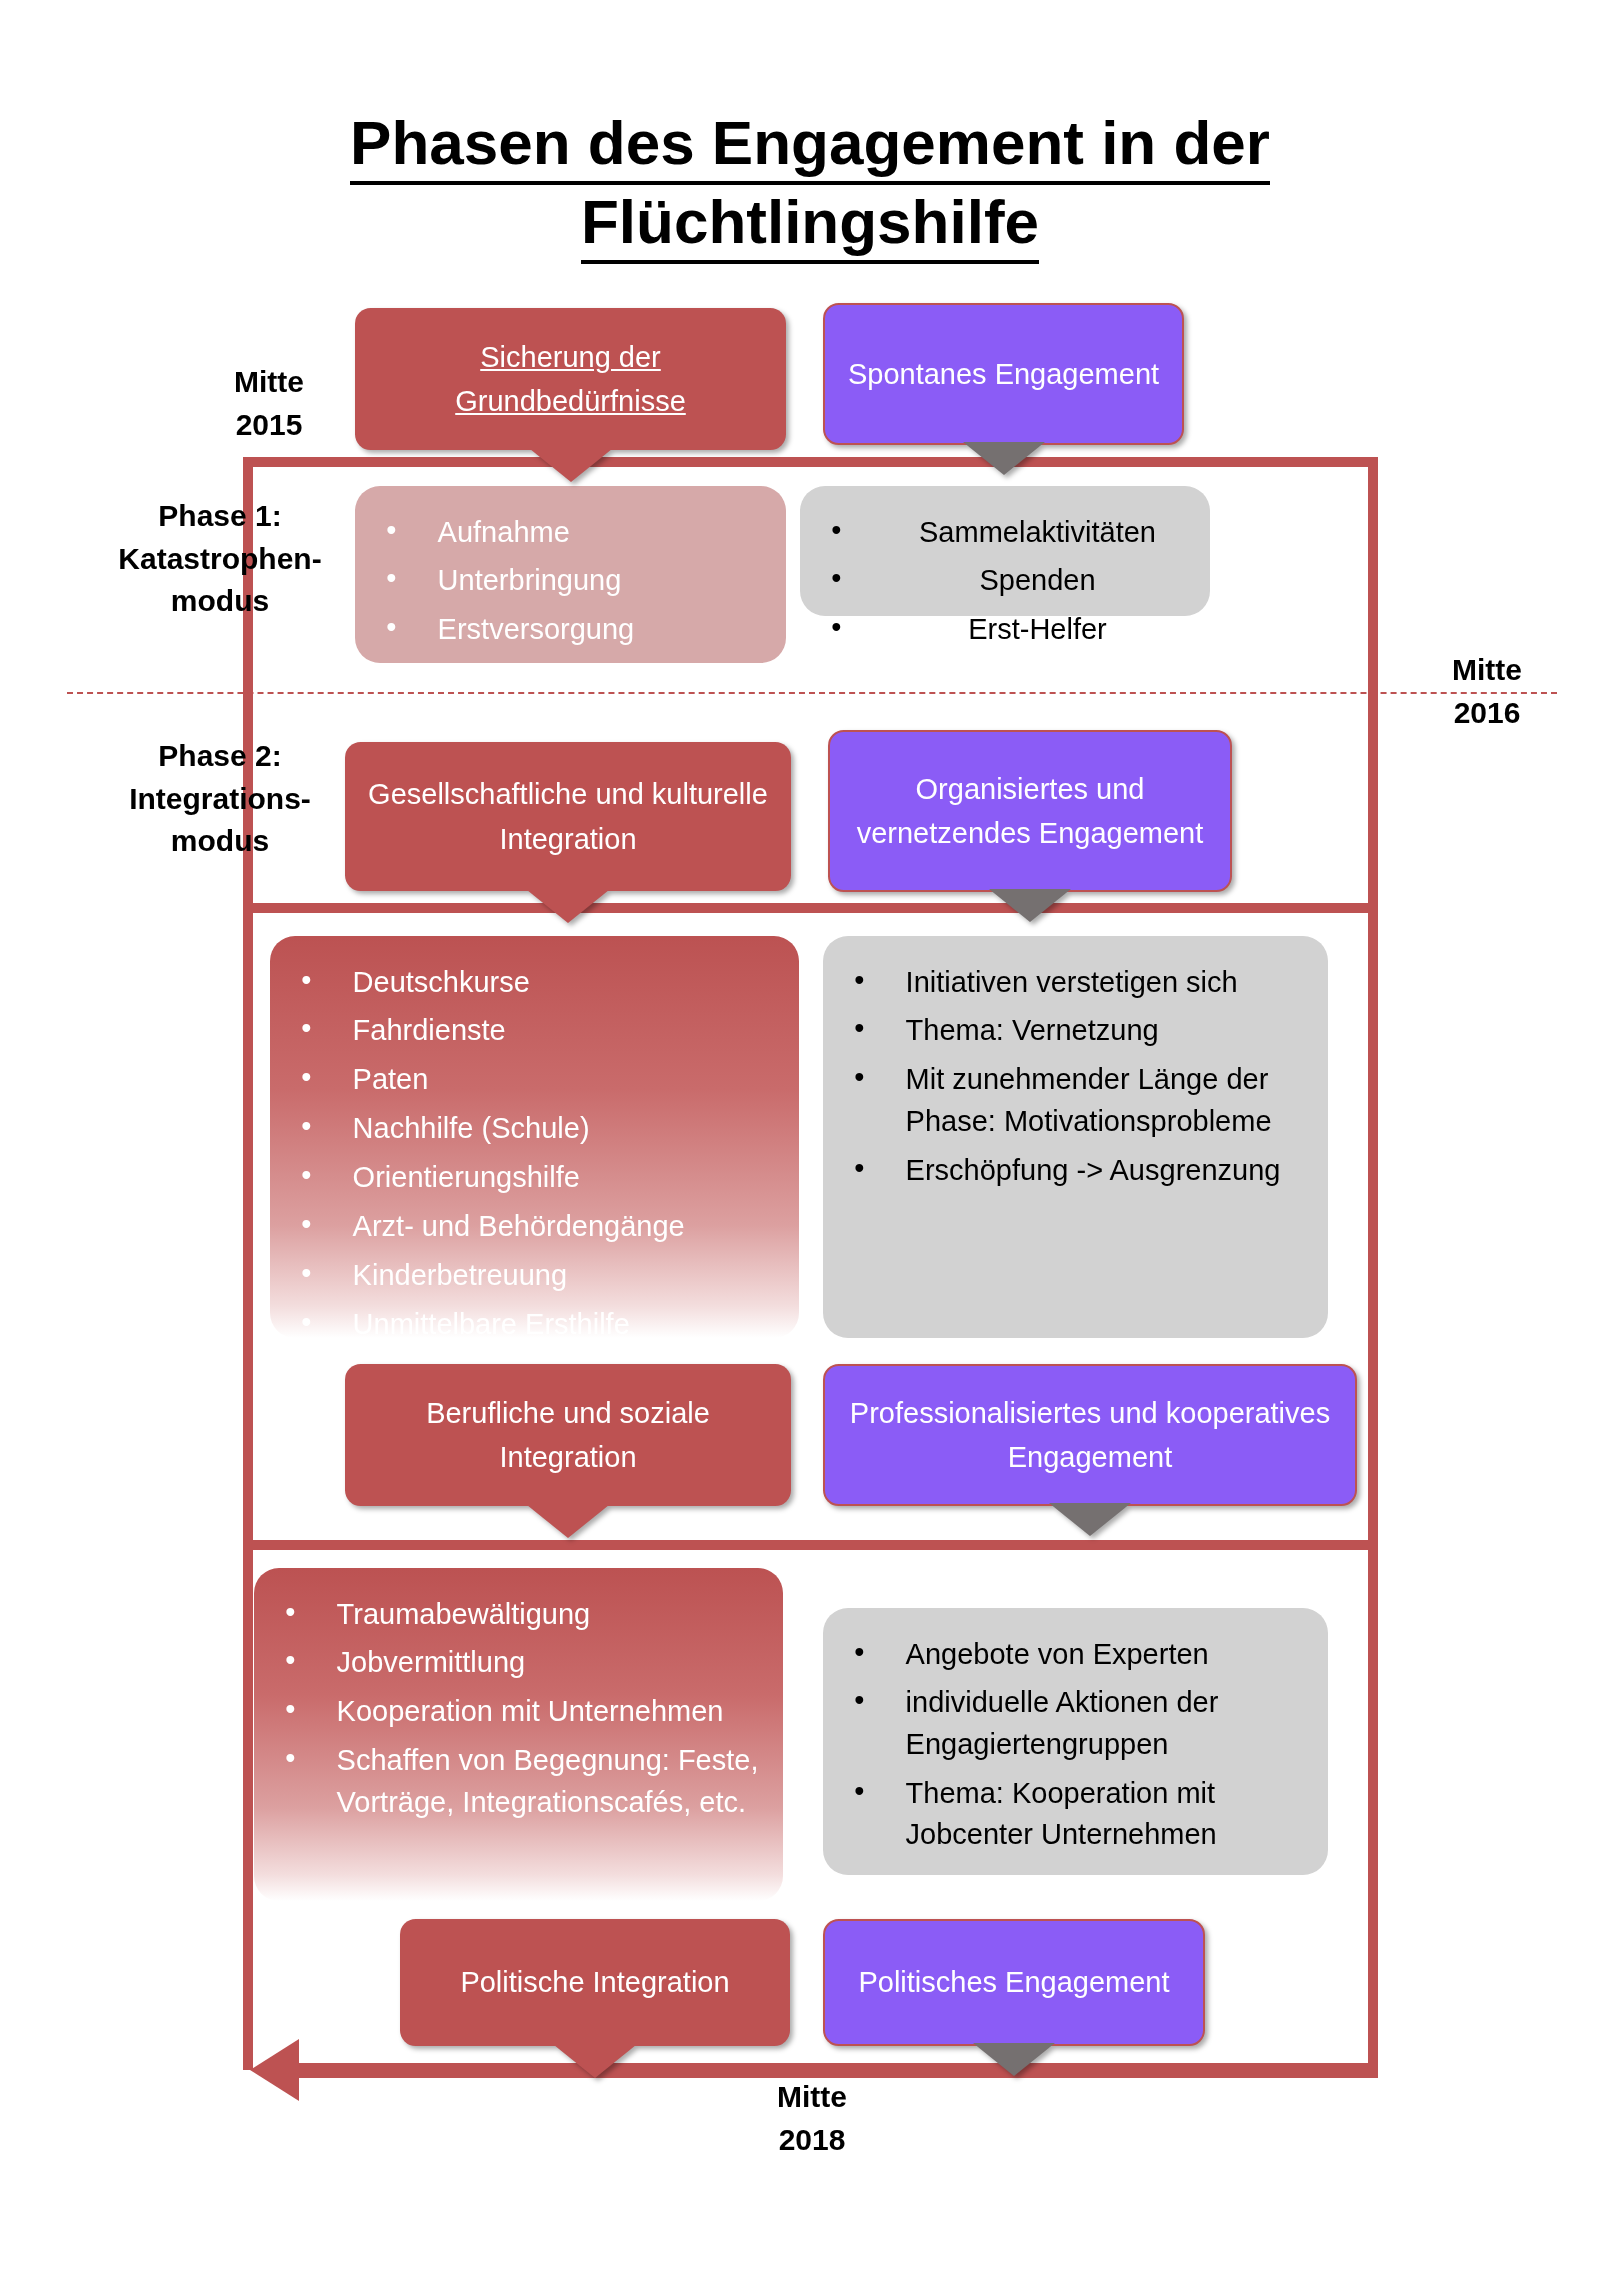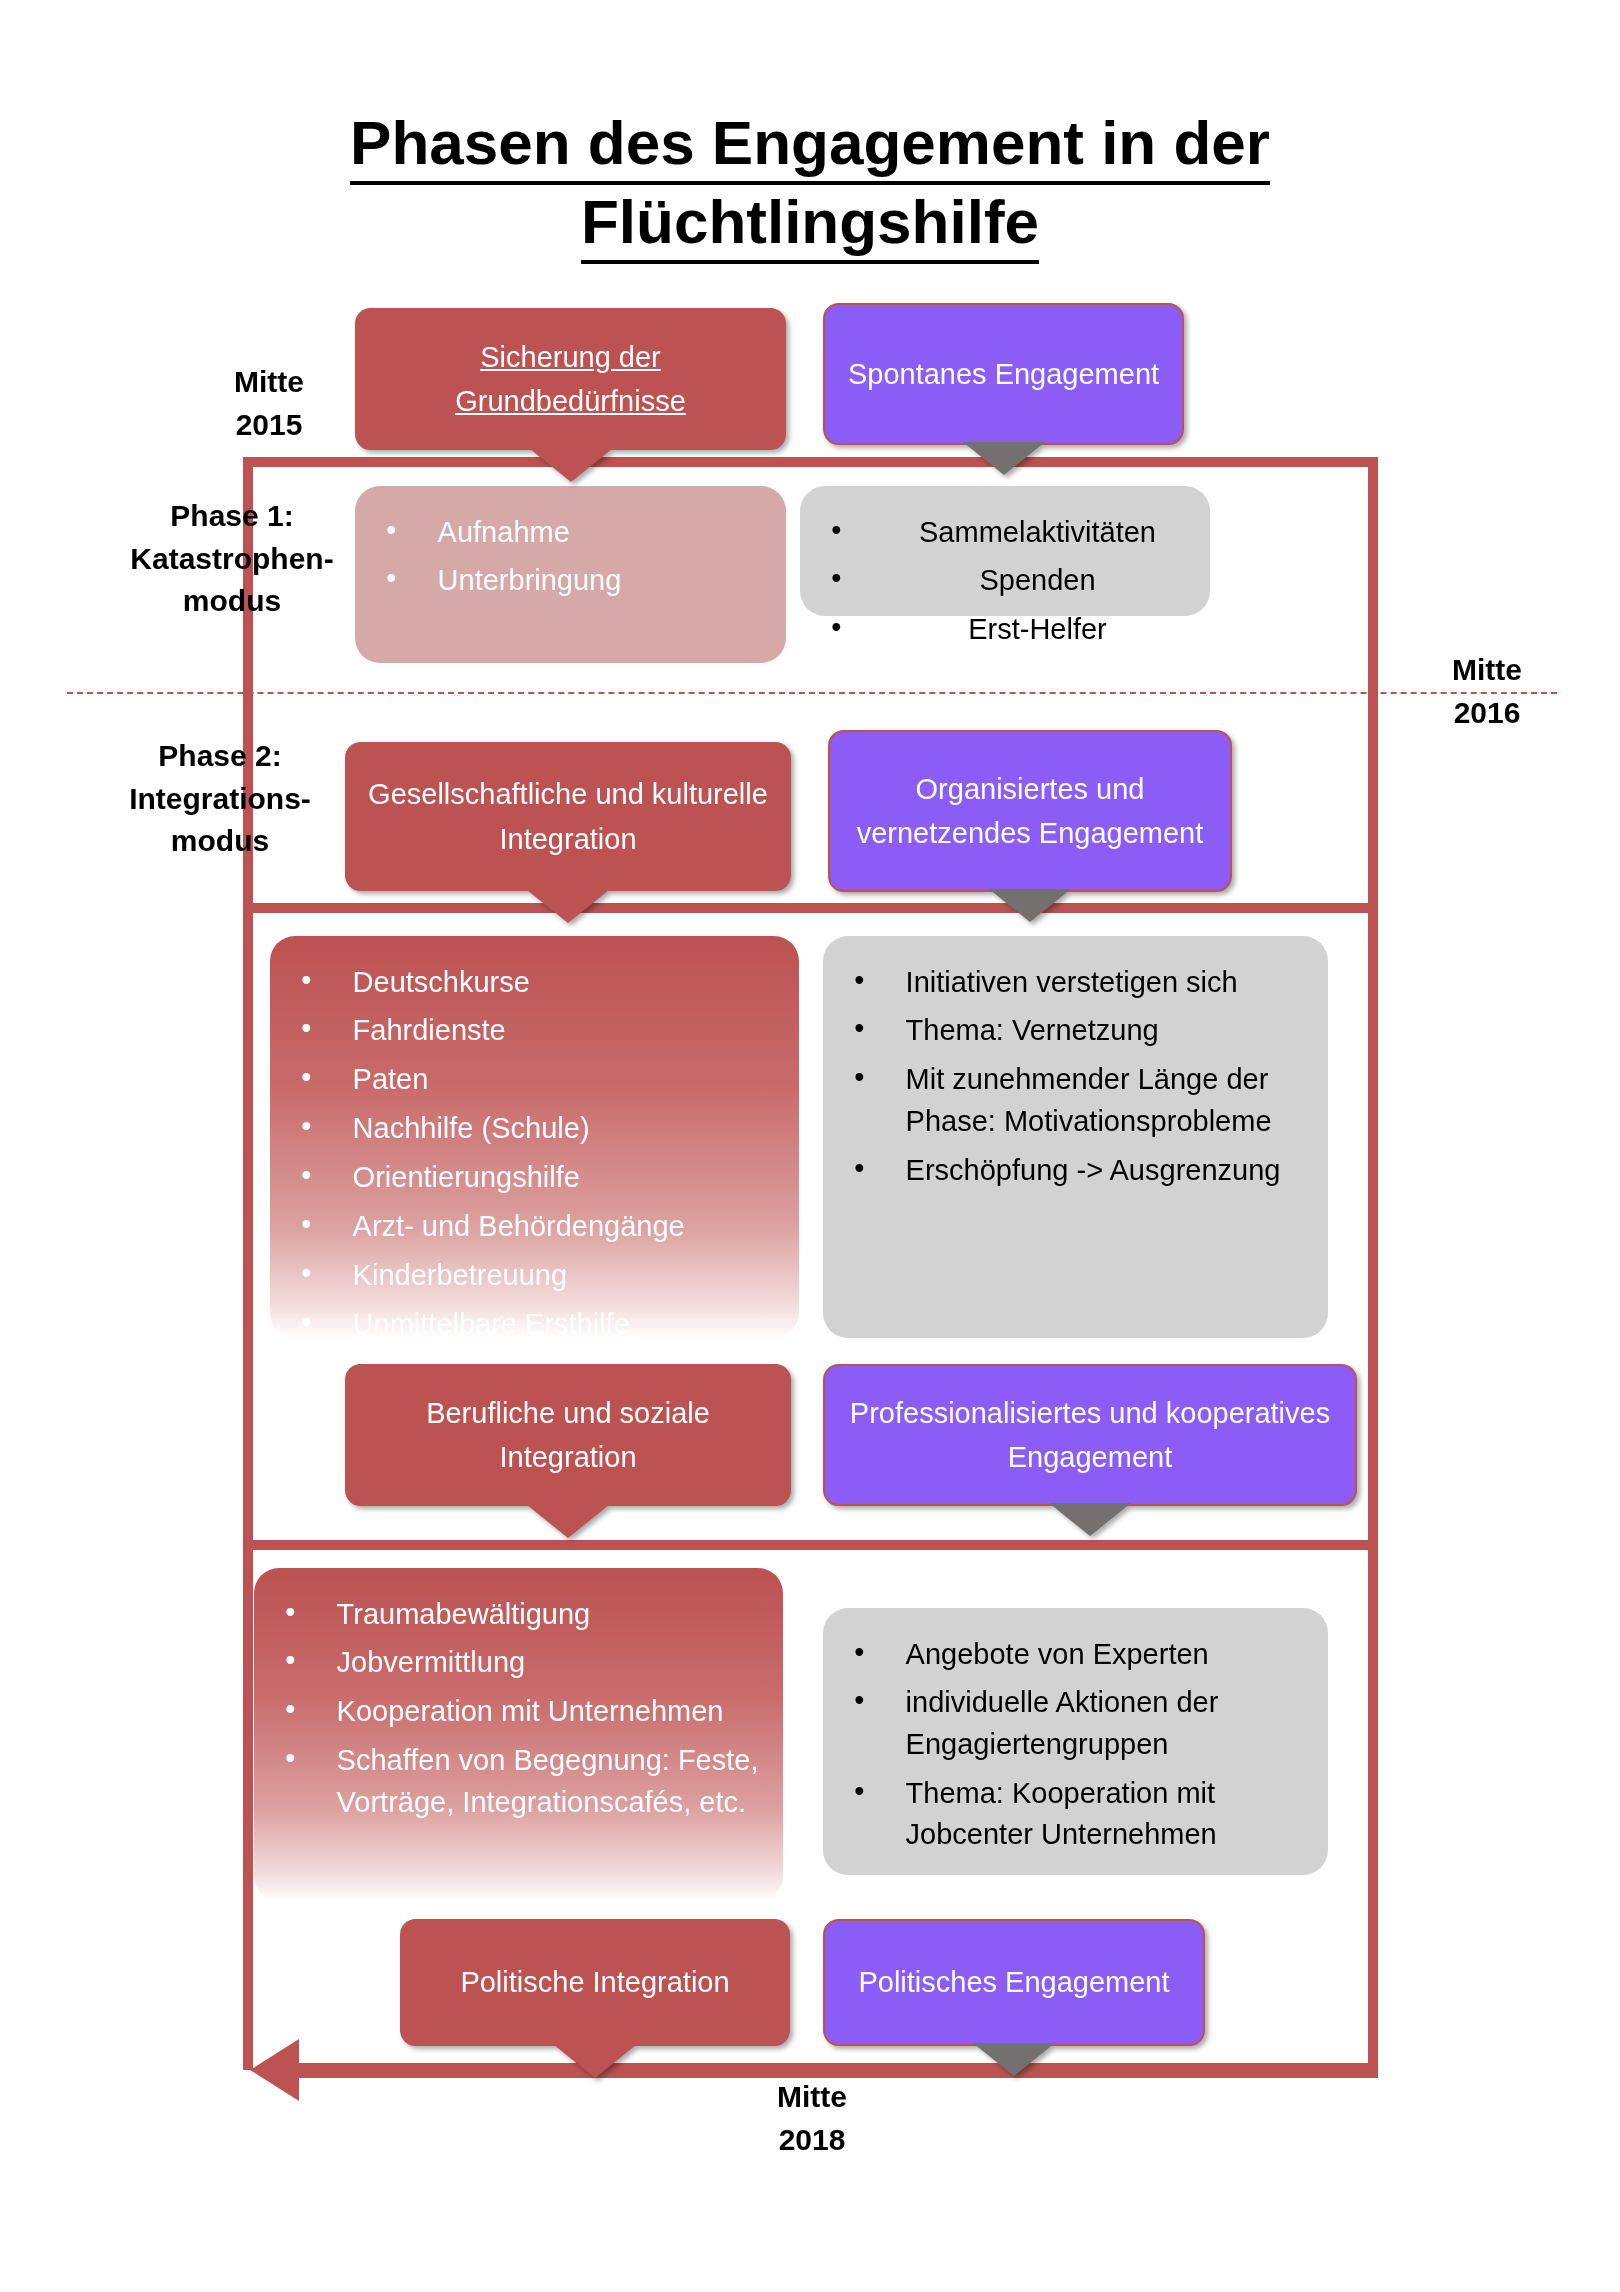--- a/index.html
+++ b/index.html
@@ -180,21 +180,21 @@
   <div class="sidelabel" style="left:1394px; top:649px; width:186px;">
     <span>Mitte</span><br>
     <span>2016</span>
   </div>
 
   <div class="botlabel" style="left:714px; top:2076px; width:196px;">
     <span>Mitte</span><br>
     <span>2018</span>
   </div>
 
-  <div class="sidelabel" style="left:90px; top:495px; width:284px;">
+  <div class="sidelabel" style="left:78px; top:495px; width:284px;">
     <span>Phase 1:</span><br>
     <span>Katastrophen-</span><br>
     <span>modus</span>
   </div>
 
   <div class="sidelabel" style="left:78px; top:735px; width:284px;">
     <span>Phase 2:</span><br>
     <span>Integrations-</span><br>
     <span>modus</span>
   </div>
@@ -206,20 +206,21 @@
 
   <div class="callout gray" style="left:823px; top:303px; width:361px; height:142px;">
     <span>Spontanes Engagement</span>
     <span class="tail"></span>
   </div>
 
   <div class="listbox pink" style="left:355px; top:486px; width:431px; height:177px;">
     <ul>
       <li>Aufnahme</li>
       <li>Unterbringung</li>
+      <li>Erstversorgung</li>
     </ul>
   </div>
 
   <div class="listbox gray" style="left:800px; top:486px; width:410px; height:130px;text-align:center;">
     <ul>
       <li>Sammelaktivitäten</li>
       <li>Spenden</li>
       <li>Erst-Helfer</li>
     </ul>
   </div>

